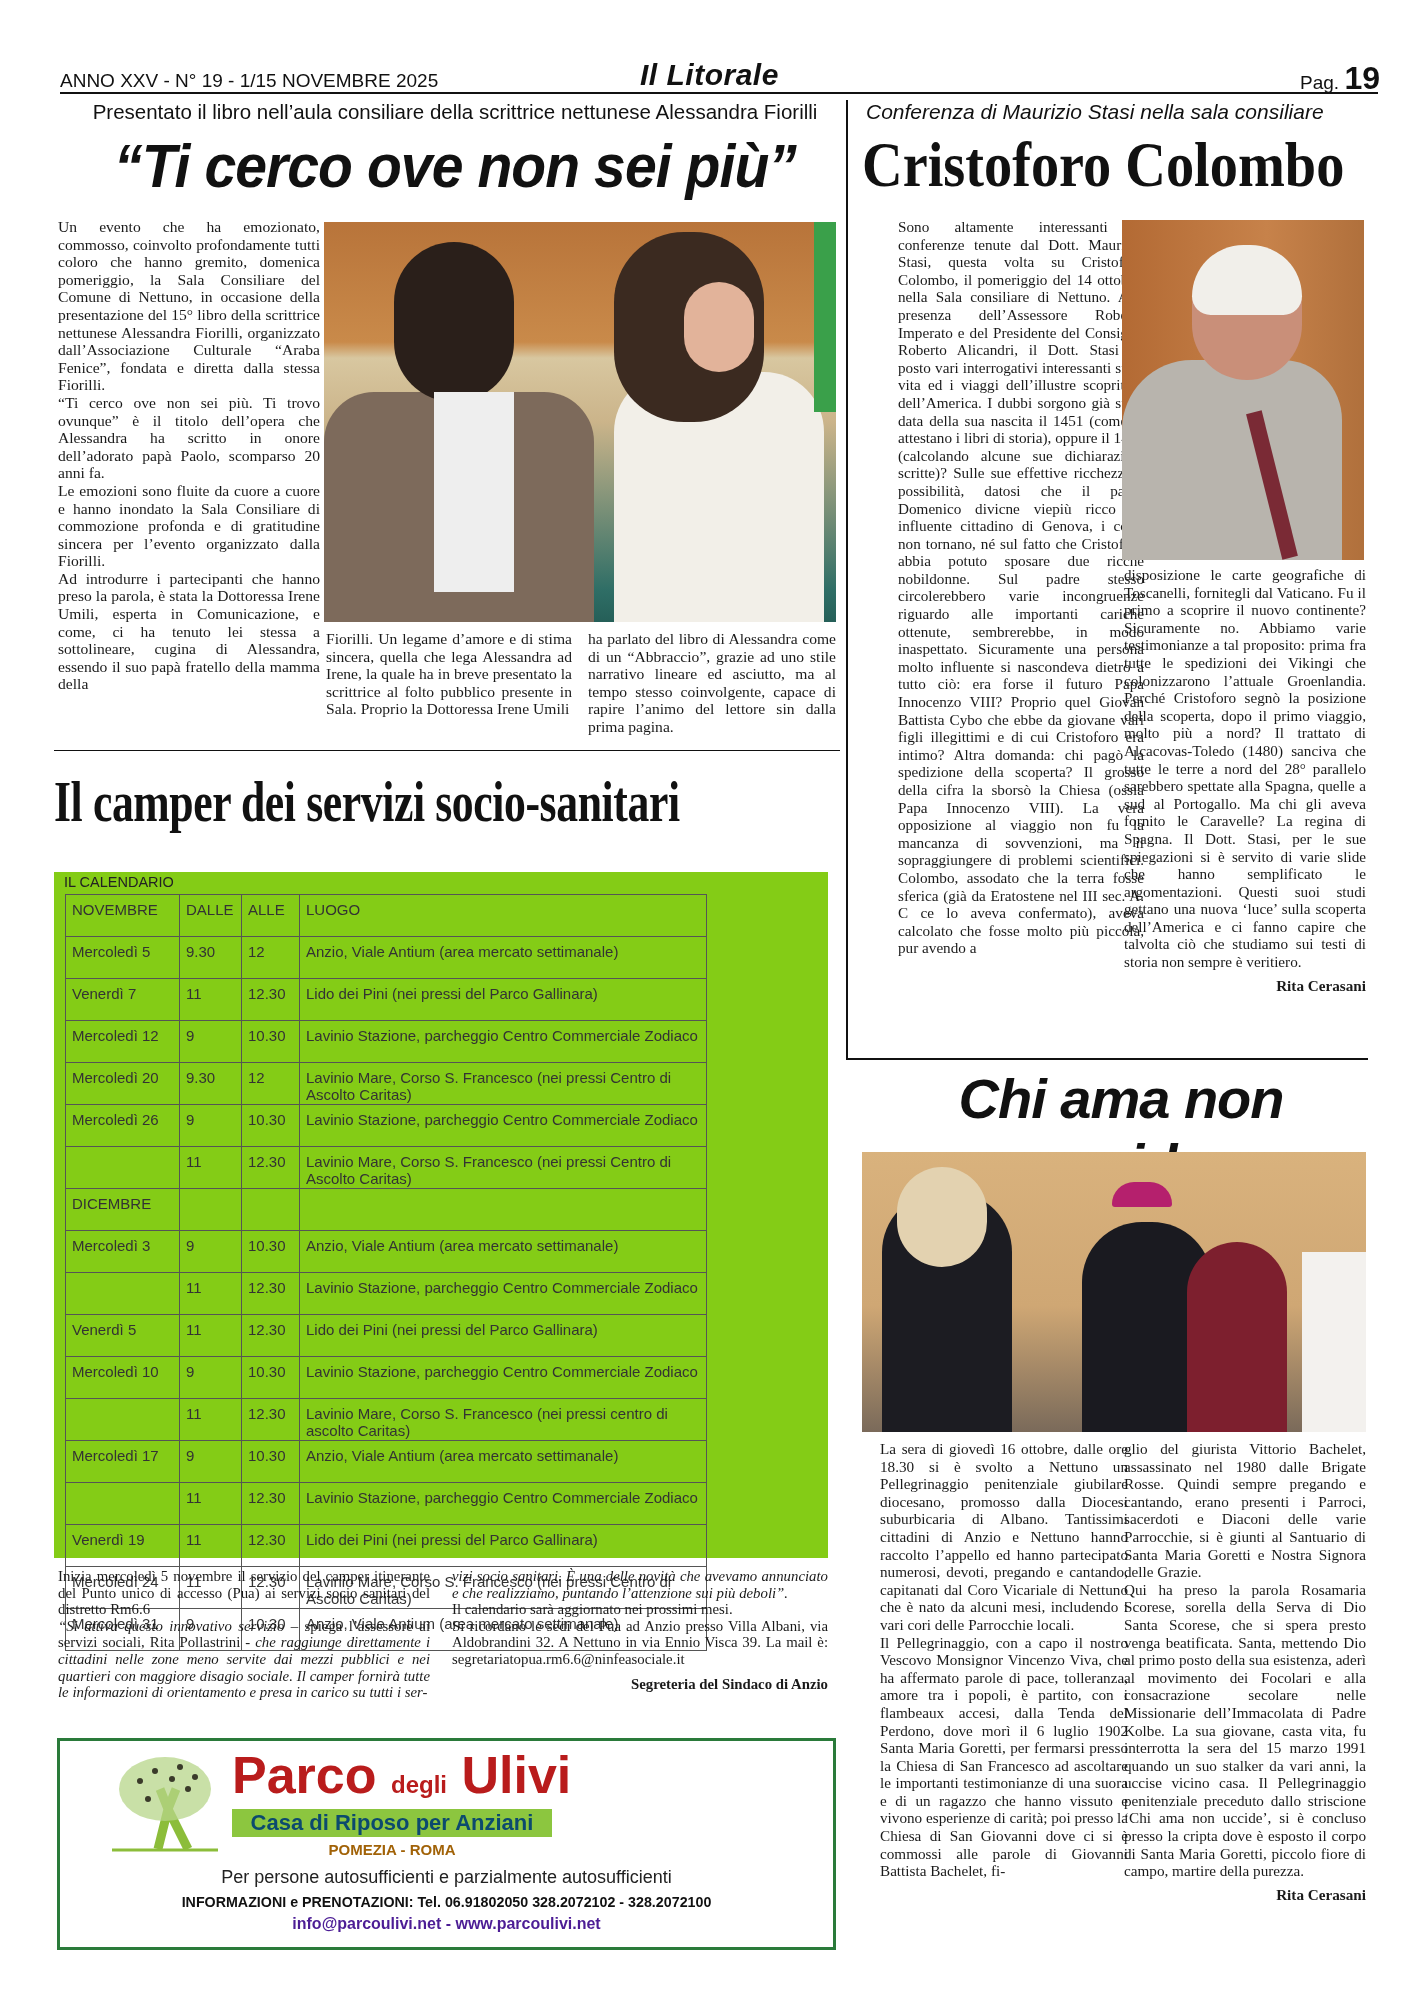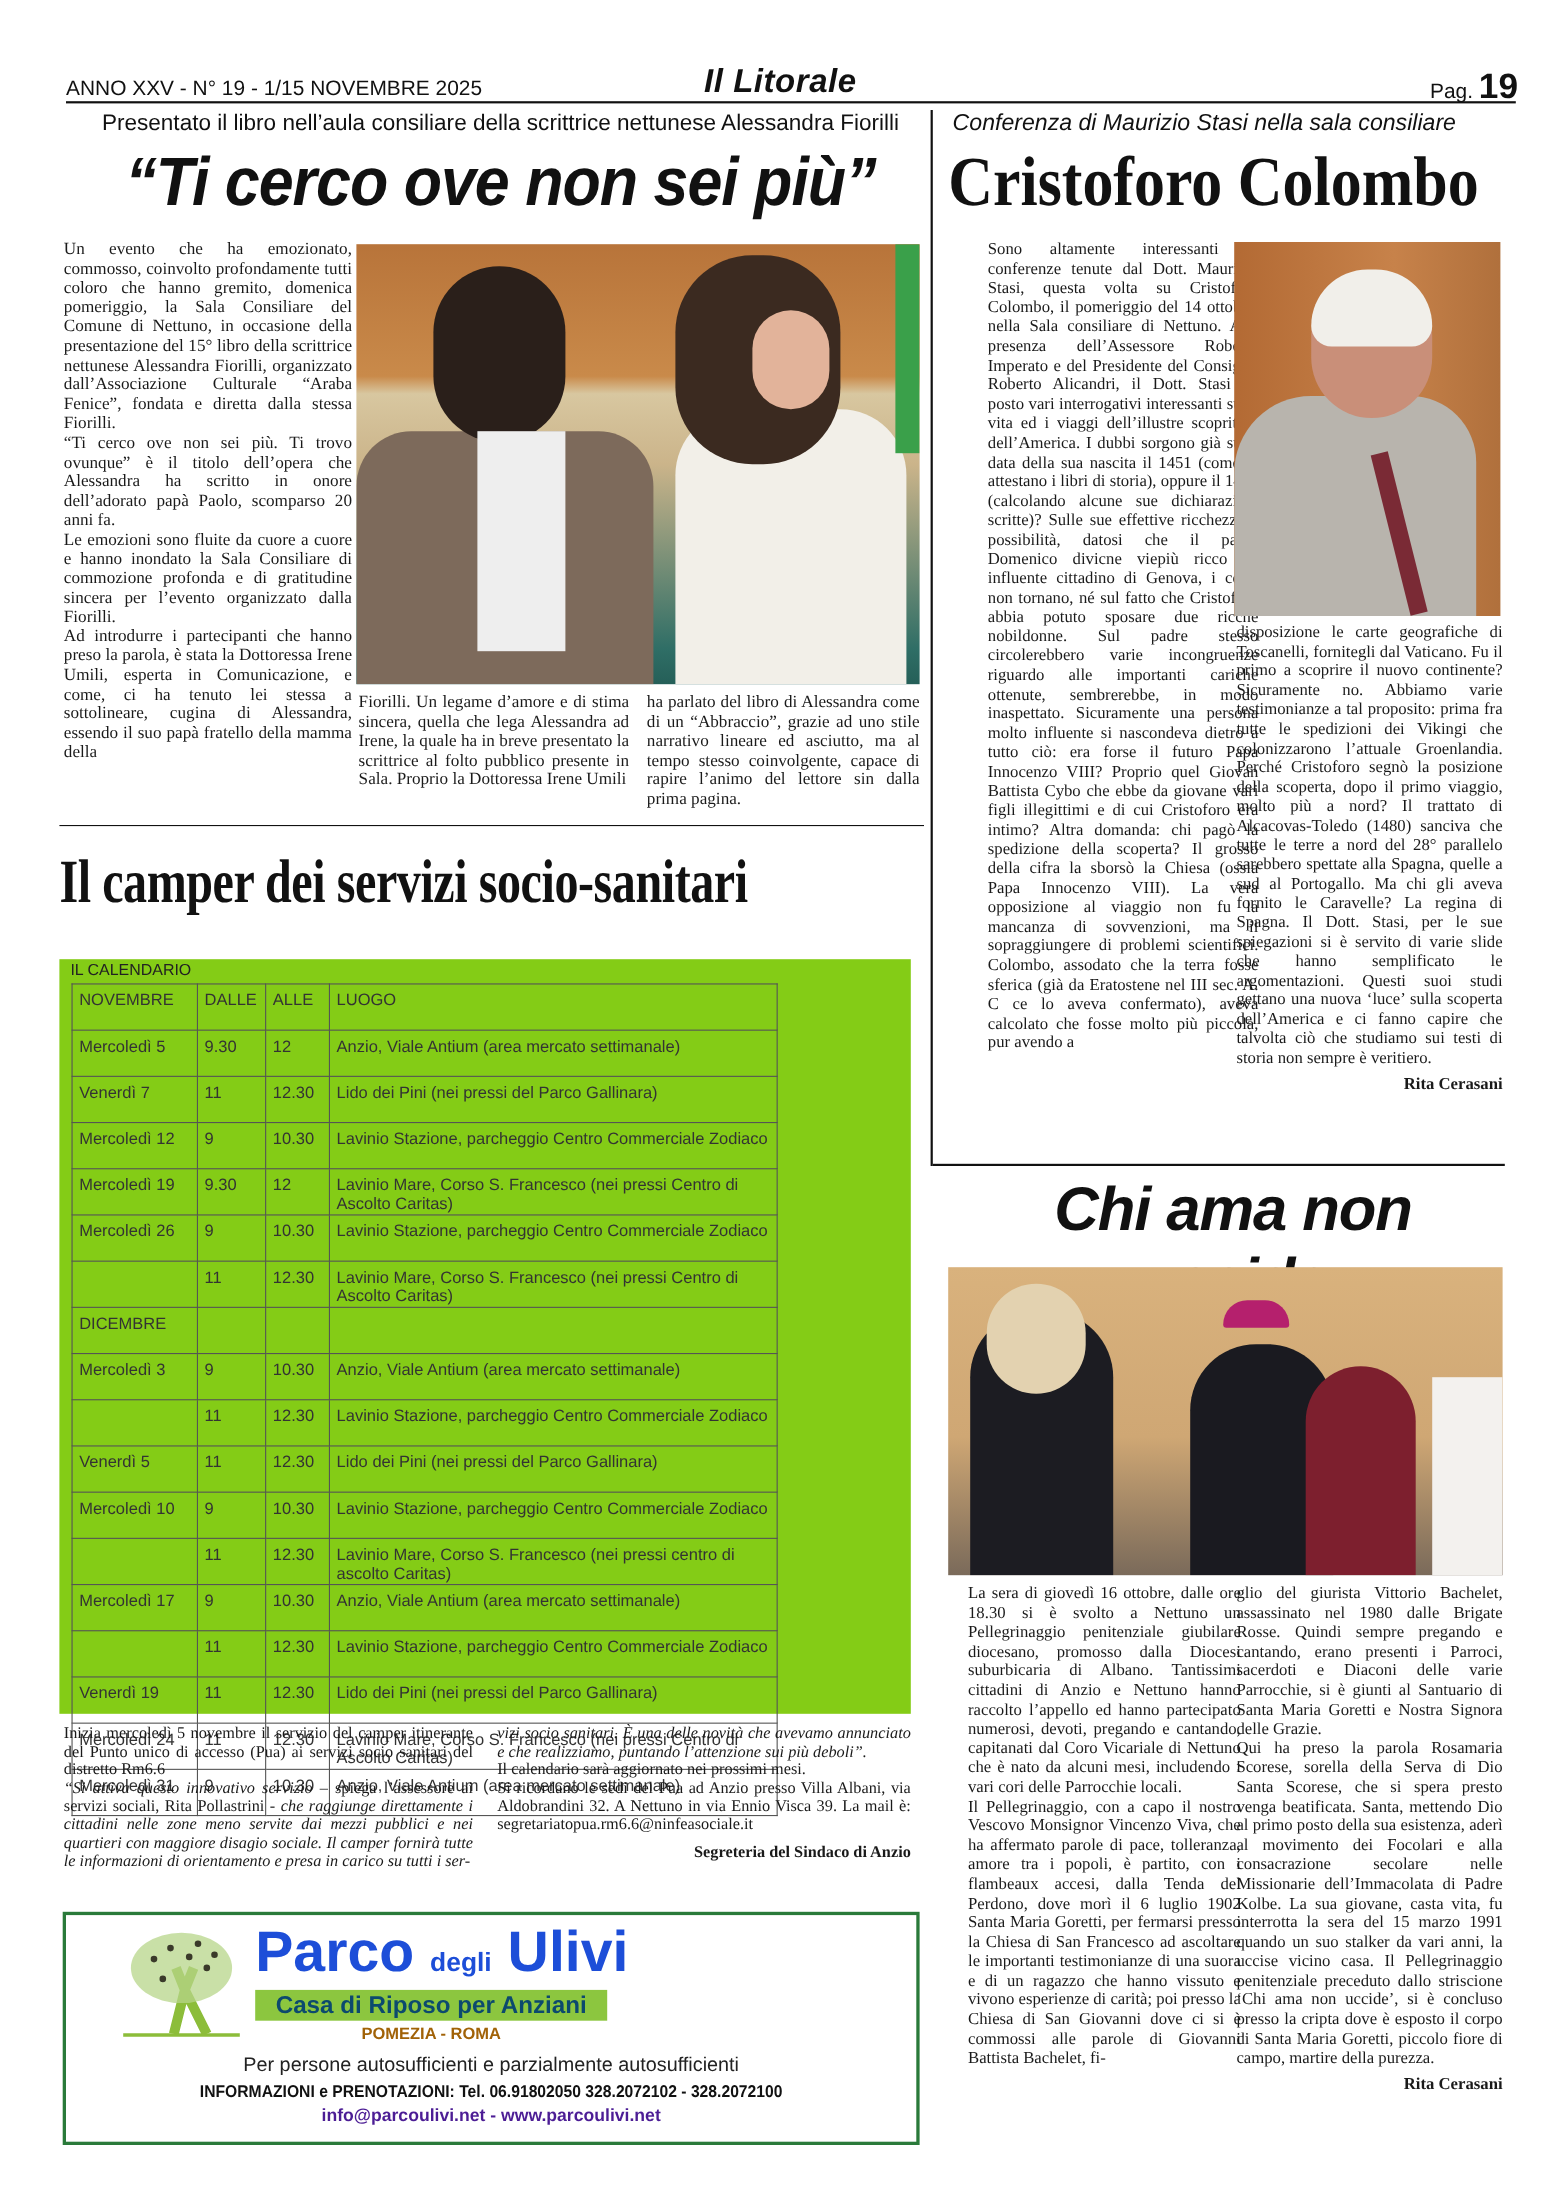--- a/index.html
+++ b/index.html
@@ -102,21 +102,21 @@
           <td>12.30</td>
           <td>Lido dei Pini (nei pressi del Parco Gallinara)</td>
         </tr>
     <tr>
           <td>Mercoledì 12</td>
           <td>9</td>
           <td>10.30</td>
           <td>Lavinio Stazione, parcheggio Centro Commerciale Zodiaco</td>
         </tr>
     <tr>
-          <td>Mercoledì 19</td>
+          <td>Mercoledì 20</td>
           <td>9.30</td>
           <td>12</td>
           <td>Lavinio Mare, Corso S. Francesco (nei pressi Centro di Ascolto Caritas)</td>
         </tr>
     <tr>
           <td>Mercoledì 26</td>
           <td>9</td>
           <td>10.30</td>
           <td>Lavinio Stazione, parcheggio Centro Commerciale Zodiaco</td>
         </tr>
@@ -215,21 +215,21 @@
         <circle cx="30" cy="32" r="3"></circle>
         <circle cx="45" cy="22" r="3"></circle>
         <circle cx="62" cy="30" r="3"></circle>
         <circle cx="78" cy="40" r="3"></circle>
         <circle cx="38" cy="50" r="3"></circle>
         <circle cx="70" cy="18" r="3"></circle>
         <circle cx="85" cy="28" r="3"></circle>
       </g>
     <line x1="2" y1="101" x2="108" y2="101" stroke="#8cbd3a" stroke-width="3"></line>
   </svg>
-  <div class="abs sans" style="left:172px; top:4px; font-size:52px; font-weight:bold; color:#1d4ed8; white-space:nowrap;">
+  <div class="abs sans" style="left:172px; top:4px; font-size:52px; font-weight:bold; color:#b91c1c; white-space:nowrap;">
     <span>Parco</span>
     <span style="font-size:24px;">degli</span>
     <span>Ulivi</span>
   </div>
   <div class="abs sans" style="left:172px; top:68px; width:320px; height:28px; background:#8cc63f; color:#0c4a6e; font-weight:bold; font-size:22px; text-align:center; line-height:28px;">Casa di Riposo per Anziani</div>
   <div class="abs sans" style="left:172px; top:100px; width:320px; font-size:15px; font-weight:bold; text-align:center; color:#a16207;">POMEZIA - ROMA</div>
   <div class="abs sans" style="left:0; top:126px; width:773px; text-align:center; font-size:18px; color:#222;">Per persone autosufficienti e parzialmente autosufficienti</div>
   <div class="abs sans" style="left:0; top:152px; width:773px; text-align:center; font-size:15.5px; font-weight:bold; color:#111; transform:scaleX(0.92);">INFORMAZIONI e PRENOTAZIONI: Tel. 06.91802050  328.2072102 - 328.2072100</div>
   <div class="abs sans" style="left:0; top:174px; width:773px; text-align:center; font-size:16px; font-weight:bold; color:#4c1d95;">info@parcoulivi.net - www.parcoulivi.net</div>
 </div>

